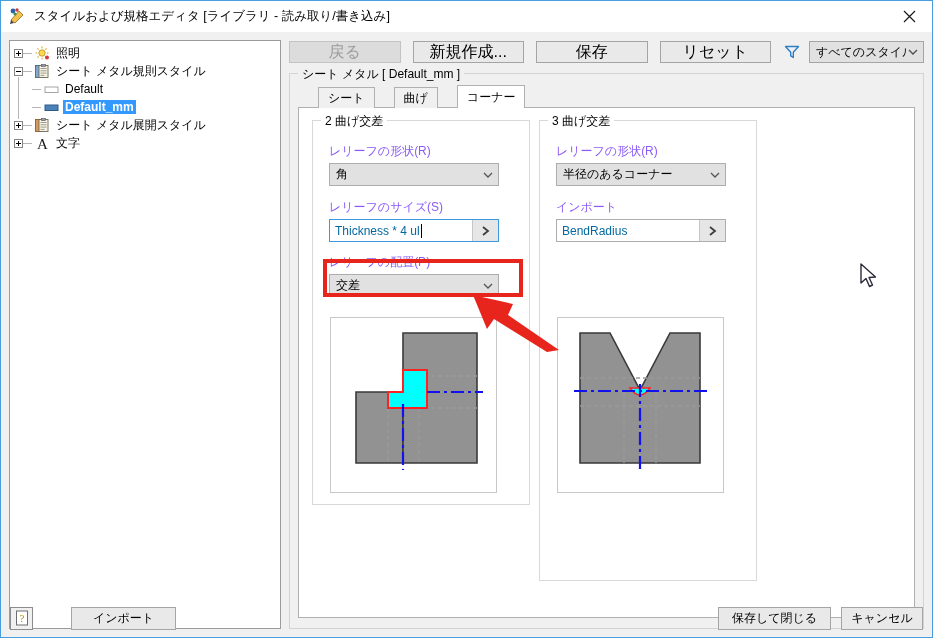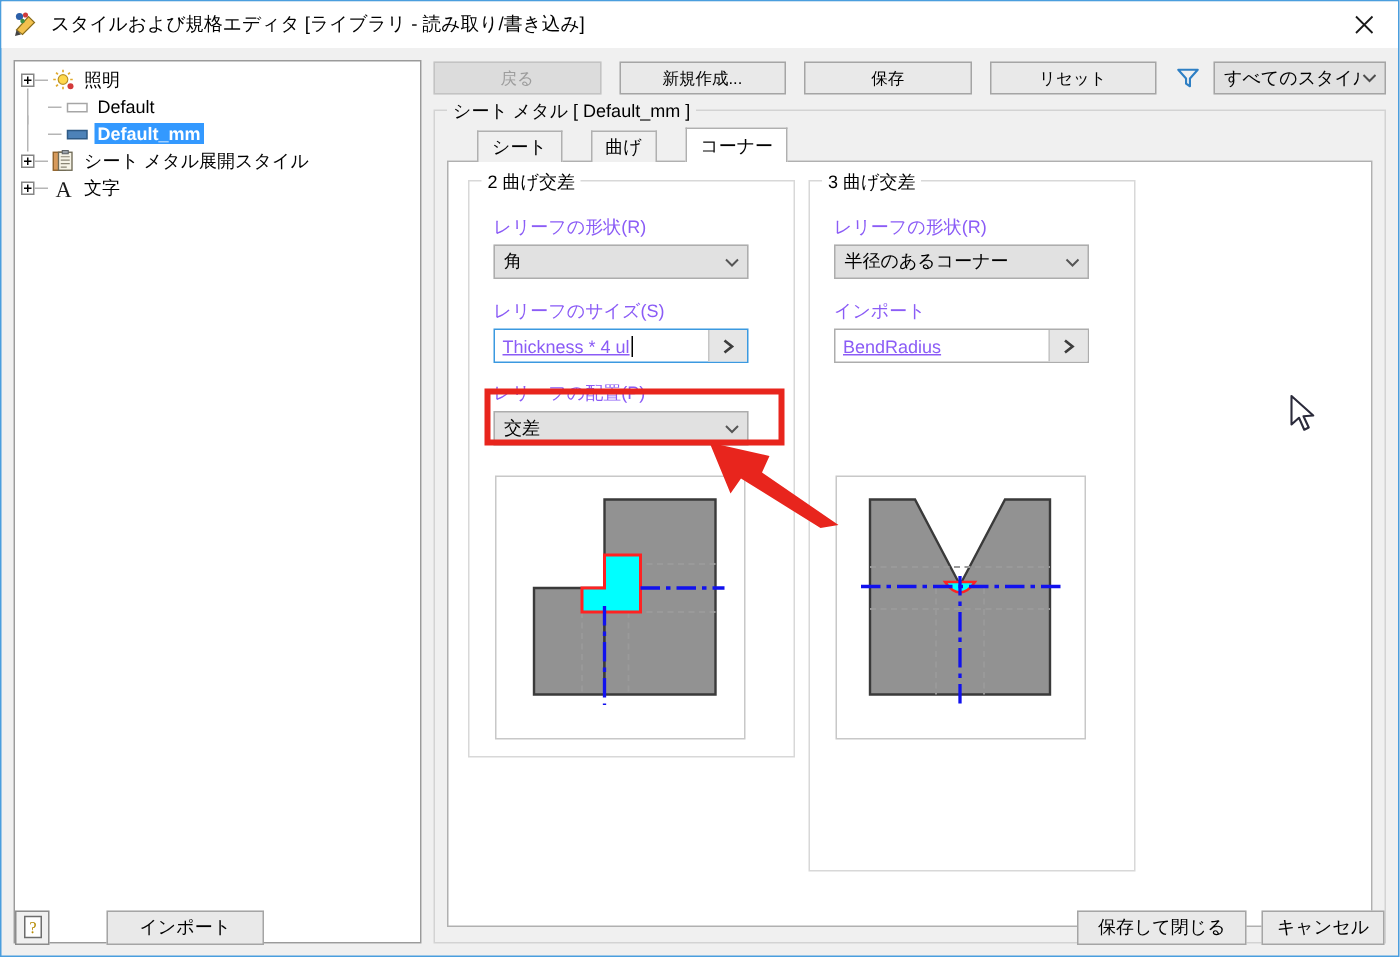--- a/index.html
+++ b/index.html
@@ -90,21 +90,21 @@
     position: absolute; left: 288px; top: 8px;
     right: 8px; height: 589px;
   }
   #toolbar {
     display: flex; align-items: center; height: 24px; position: relative;
   }
   .tbtn {
     height: 22px; width: 113px; margin-right: 12px;
     background: #e9e9e9;
     border: 1px solid #a5a5a5;
-    font-family: inherit; font-size: 11px; color: #000;
+    font-family: inherit; font-size: 16px; color: #000;
     display: flex; align-items: center; justify-content: center;
     cursor: pointer;
   }
   .tbtn.disabled {
     color: #9d9d9d; background: #dcdcdc; border-color: #c3c3c3; cursor: default;
   }
   #filter-icon { margin-left: auto; margin-right: 8px; width: 18px; height: 18px; }
   #style-filter {
     width: 115px; height: 22px;
     background: #e1e1e1; border: 1px solid #a5a5a5;
@@ -168,23 +168,22 @@
   .combo .ctext { flex: 1; white-space: nowrap; overflow: hidden; }
   .combo .carrow { width: 20px; display: flex; align-items: center; justify-content: center; }
   .exprfield {
     position: absolute; height: 23px;
     background: #fff; border: 1px solid #adadad;
     display: flex; align-items: stretch;
   }
   .exprfield.focused { border: 1px solid #3b99e0; }
   .exprfield .etext {
     flex: 1; display: flex; align-items: center;
-    padding-left: 5px; font-size: 12px; color: #8b5cf6; white-space: nowrap;
+    padding-left: 5px; font-size: 12px; color: #0369a1; white-space: nowrap;
     font-family: "Liberation Sans", sans-serif;
-    text-decoration: underline;
   }
   .exprfield .caret {
     display: inline-block; width: 1px; height: 14px; background: #000;
     margin-left: 1px;
   }
   .exprfield .ebtn {
     width: 26px; background: #e6e6e6; border-left: 1px solid #c6c6c6;
     display: flex; align-items: center; justify-content: center;
     font-size: 14px; color: #3d3d3d; cursor: pointer;
   }
@@ -276,20 +275,38 @@
                 <path d="M11.4 10.4 L12.6 11.6"></path>
               <path d="M12.6 2.4 L11.4 3.6"></path>
                 <path d="M4.6 10.4 L3.4 11.6"></path>
             </g>
             <circle cx="13" cy="11.5" r="2" fill="#d33a3a"></circle>
           </svg>
         </div>
         <div class="tree-label">照明</div>
       </div>
 
+      <div class="tree-row">
+        <div class="expander"></div>
+        <div class="hline"></div>
+        <div class="tnode-icon">
+          <svg width="17" height="15" viewBox="0 0 17 15">
+            <rect x="1.5" y="1.5" width="8" height="12" fill="#7fa8cf" stroke="#3d6a93" stroke-width="0.9"></rect>
+            <rect x="5" y="1.5" width="9" height="12" fill="#f6f3e6" stroke="#6f6a55" stroke-width="0.9"></rect>
+            <g stroke="#8a8574" stroke-width="0.8">
+              <path d="M6.5 4.5 H12.5"></path>
+                <path d="M6.5 6.8 H12.5"></path>
+                <path d="M6.5 9.1 H12.5"></path>
+                <path d="M6.5 11.4 H10.5"></path>
+            </g>
+            <rect x="7.5" y="0.3" width="4" height="2.2" fill="#9aa0a6" stroke="#5c6165" stroke-width="0.7"></rect>
+          </svg>
+        </div>
+        <div class="tree-label">シート メタル規則スタイル</div>
+      </div>
 
       <div class="tree-row">
         <div class="indent trunk"></div>
         <div class="hline"></div>
         <div class="tnode-icon">
           <svg width="17" height="15" viewBox="0 0 17 15">
             <rect x="2" y="5" width="13" height="5.5" fill="#ffffff" stroke="#a6a6a6" stroke-width="1"></rect>
           </svg>
         </div>
         <div class="tree-label">Default</div>

